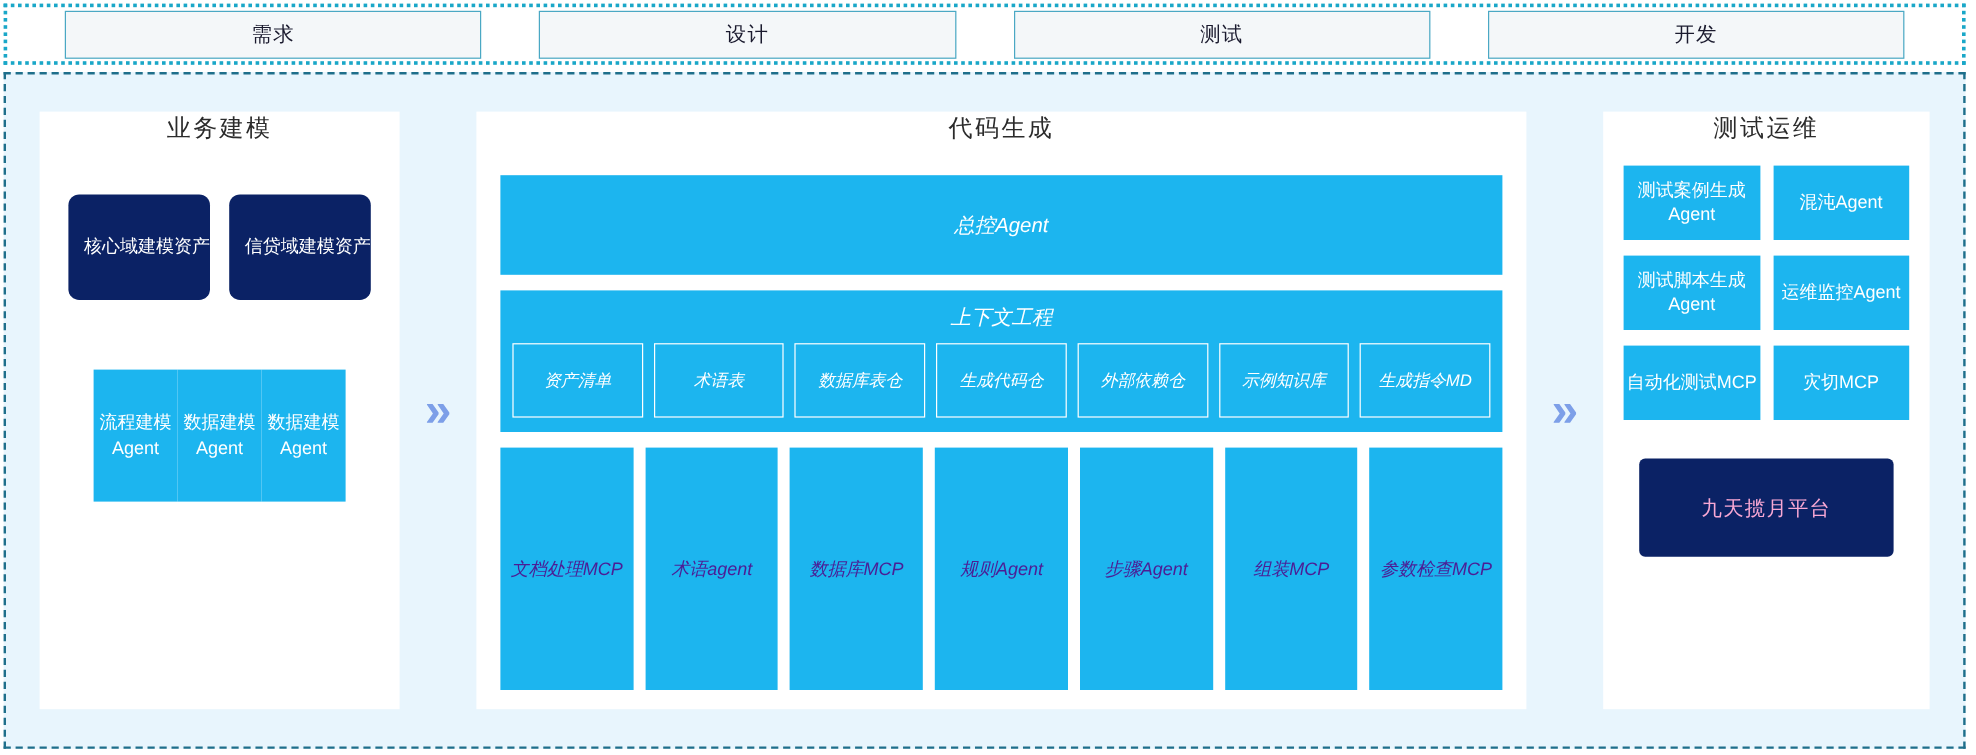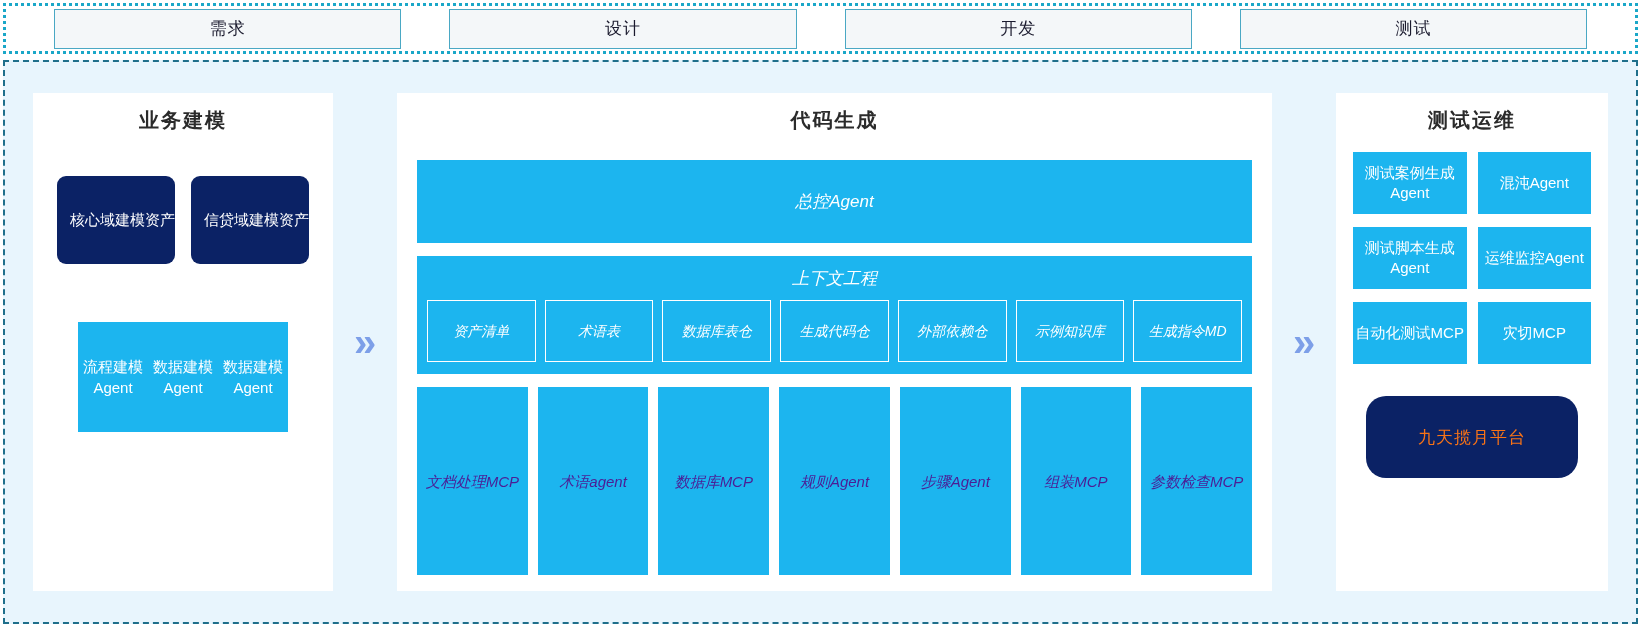--- a/index.html
+++ b/index.html
@@ -59,24 +59,24 @@
 
   .panel {
     background: #ffffff;
     position: relative;
     display: flex;
     flex-direction: column;
   }
   .panel-title {
     text-align: center;
     font-size: 20px;
-    font-weight: bold;
+    font-weight: normal;
     color: #2b2b2b;
     letter-spacing: 2px;
-    padding-top: 14px;
+    padding-top: 0;
   }
 
   
   .panel-left {
     width: 300px;
     margin: 31px 0 31px 28px;
   }
   .navy-row {
     display: flex;
     justify-content: center;
@@ -226,45 +226,45 @@
   }
   .platform-wrap {
     display: flex;
     justify-content: center;
     margin-top: 32px;
   }
   .platform-card {
     width: 212px;
     height: 82px;
     background: #0b2265;
-    border-radius: 20px;
-    color: #f97316;
+    border-radius: 5px;
+    color: #f9a8d4;
     font-size: 17px;
     display: flex;
     align-items: center;
     justify-content: center;
     text-align: center;
     letter-spacing: 1px;
   }
 </style>
 </head>
 <body>
 
 <div class="phase-strip">
   <div class="phase-box">
     <span>需求</span>
   </div>
   <div class="phase-box">
     <span>设计</span>
   </div>
   <div class="phase-box">
+    <span>测试</span>
+  </div>
+  <div class="phase-box">
     <span>开发</span>
-  </div>
-  <div class="phase-box">
-    <span>测试</span>
   </div>
 </div>
 
 <div class="main-region">
 
   <div class="panel panel-left">
     <div class="panel-title">业务建模</div>
 
     <div class="navy-row">
       <div class="navy-card">

